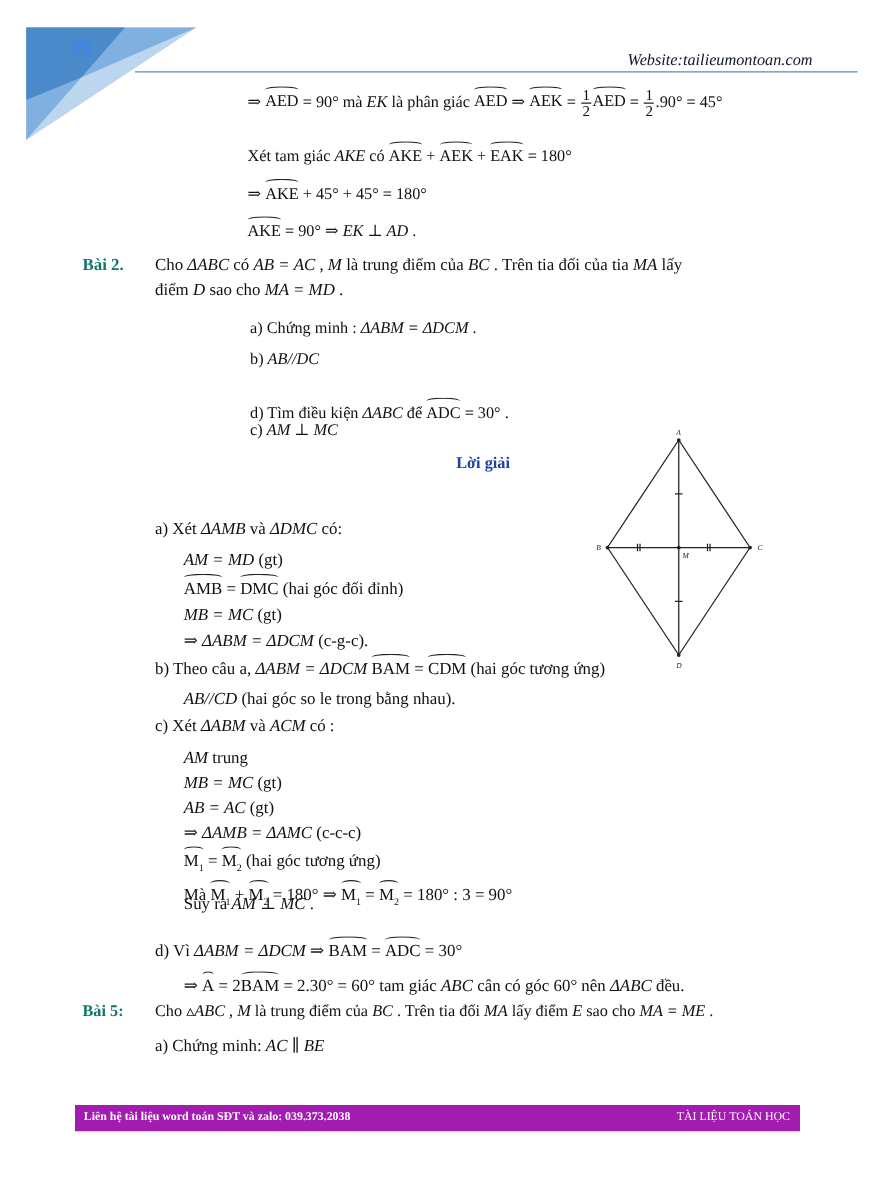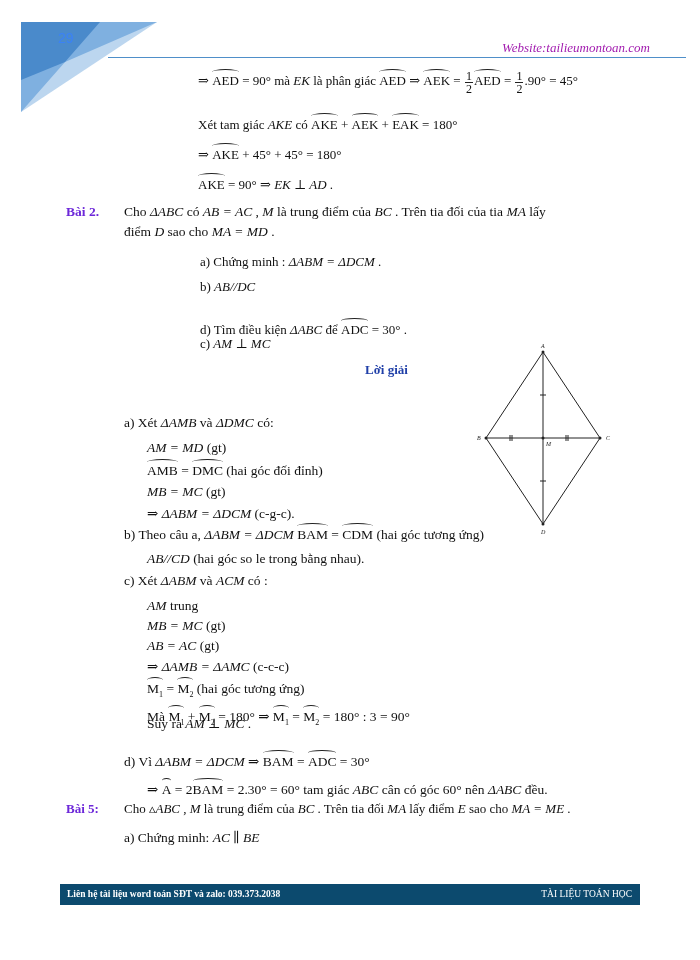--- a/index.html
+++ b/index.html
@@ -1,32 +1,32 @@
 <!DOCTYPE html>
 <html><head>
   <meta charset="utf-8">
   <style>
     * { margin: 0; padding: 0; box-sizing: border-box; }
     html, body { width: 700px; height: 960px; background: #ffffff; overflow: hidden; }
     body { position: relative; font-family: "Liberation Serif", "DejaVu Serif", serif; color: #111; font-size: 13px; }
     .abs { position: absolute; white-space: nowrap; }
     .corner { position: absolute; left: 0; top: 0; width: 170px; height: 120px; }
     .page-num { position: absolute; left: 58px; top: 30px; color: #3b82f6; font-family: "Liberation Sans", "DejaVu Sans", sans-serif; font-size: 14px; }
-    .website { position: absolute; right: 50px; top: 40px; color: #a21caf; font-style: italic; font-size: 13px; }
+    .website { position: absolute; right: 50px; top: 40px; color: #0f172a; font-style: italic; font-size: 13px; }
     .hline { position: absolute; left: 108px; top: 57px; width: 578px; height: 1px; background: #4f8fc9; }
     .m { font-style: italic; }
     .arc { position: relative; display: inline-block; }
     .arc::before { content: ""; position: absolute; left: 0; right: 0; top: -4px; height: 5px; border-top: 1px solid #222; border-radius: 50% 50% 0 0; }
     .frac { display: inline-block; vertical-align: middle; text-align: center; line-height: 1; font-size: 12px; margin: 0 1px; }
     .frac span { display: block; }
     .frac .num { border-bottom: 1px solid #222; padding: 0 1px; }
-    .bai { color: #6d28d9; font-weight: bold; }
+    .bai { color: #0f766e; font-weight: bold; }
     .loigiai { color: #1f3fa8; font-weight: bold; text-align: center; }
     .lg { font-size: 13.5px; }
-    .footer { position: absolute; left: 60px; top: 884px; width: 580px; height: 21px; background: #0c4a6e; color: #fff; font-size: 9.5px; }
+    .footer { position: absolute; left: 60px; top: 884px; width: 580px; height: 21px; background: #a21caf; color: #fff; font-size: 9.5px; }
     .footer .left { position: absolute; left: 7px; top: 5px; font-weight: bold; }
     .footer .right { position: absolute; right: 8px; top: 5px; }
     sub { font-size: 8px; }
   </style>
 </head>
 <body>
 
 <svg class="corner" viewBox="0 0 170 120" width="170" height="120">
   <polygon points="21,22 157,22 21,112" fill="#bcd6ef"></polygon>
   <polygon points="21,22 157,22 65,62 21,112" fill="#7fb0e0"></polygon>

